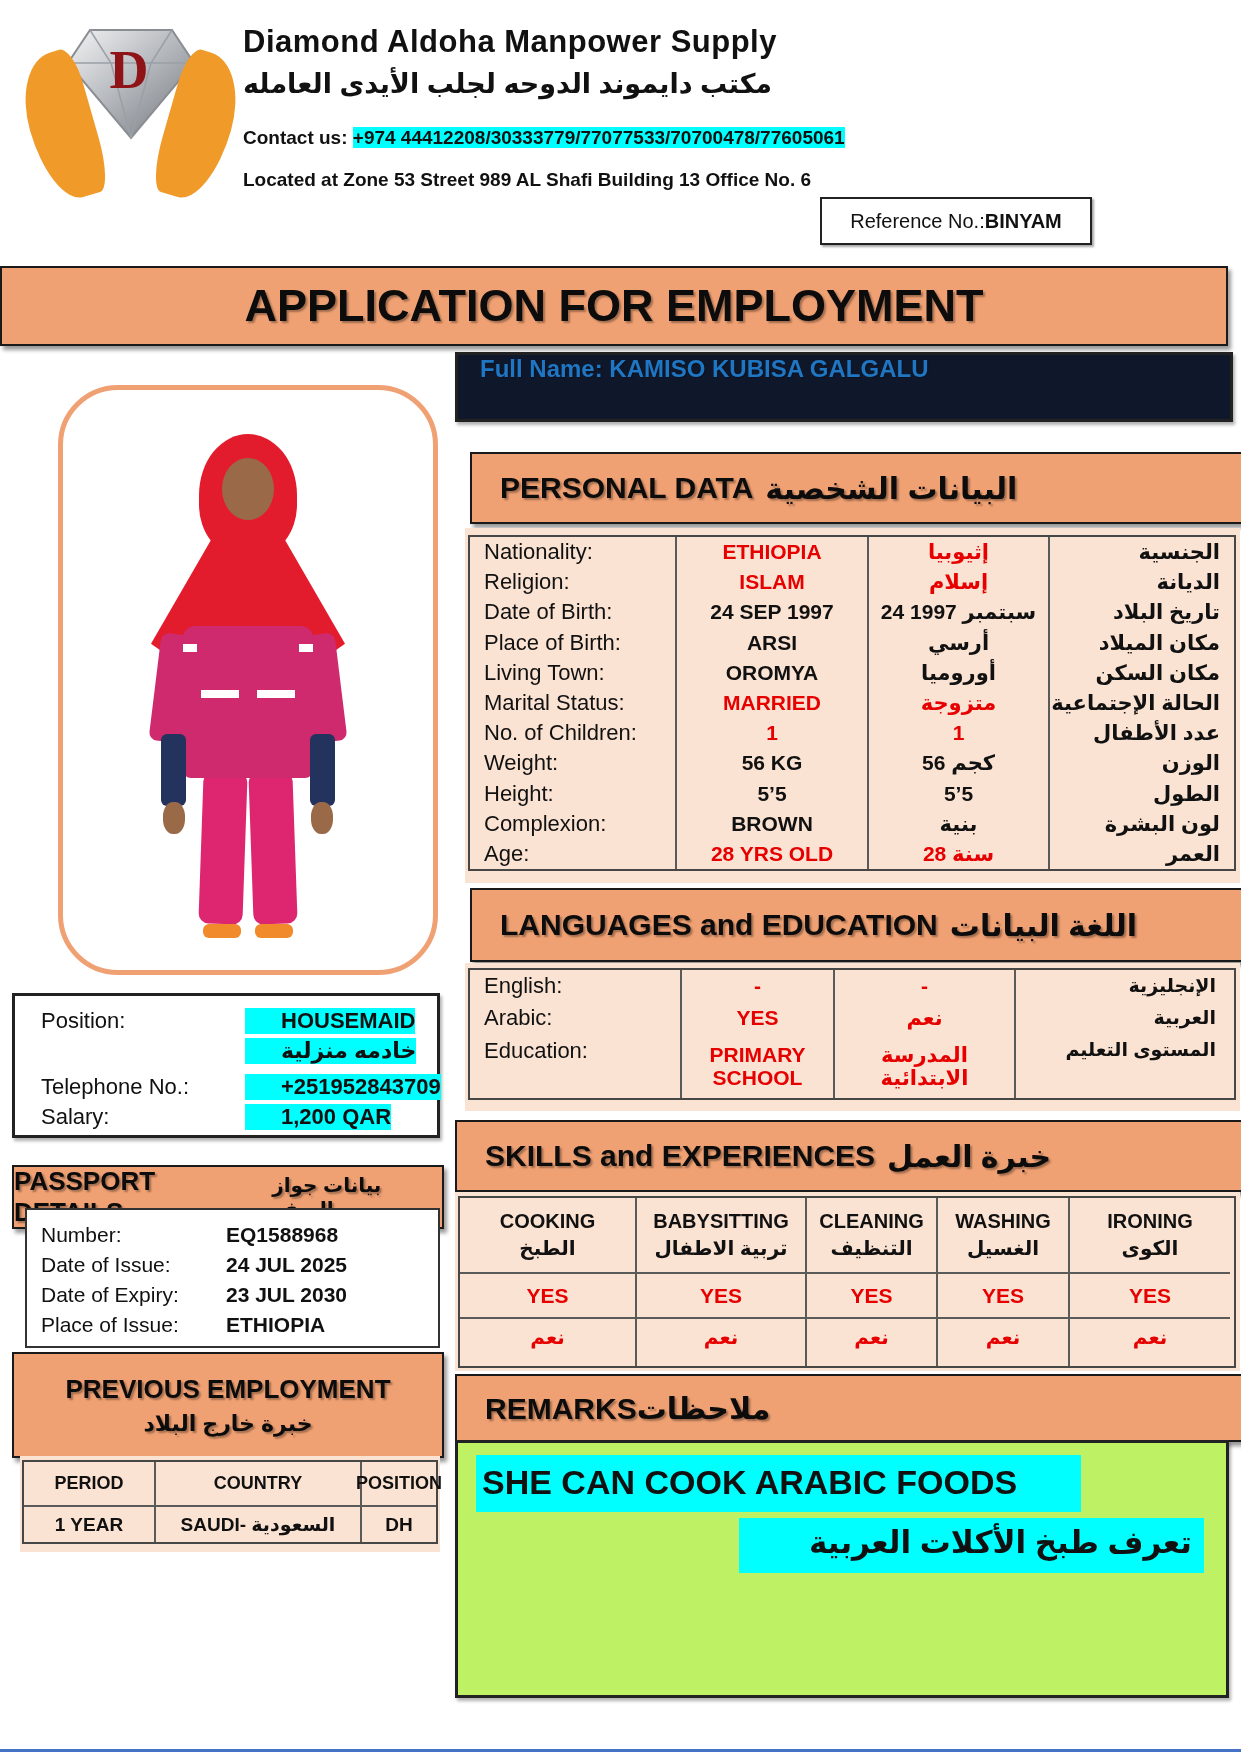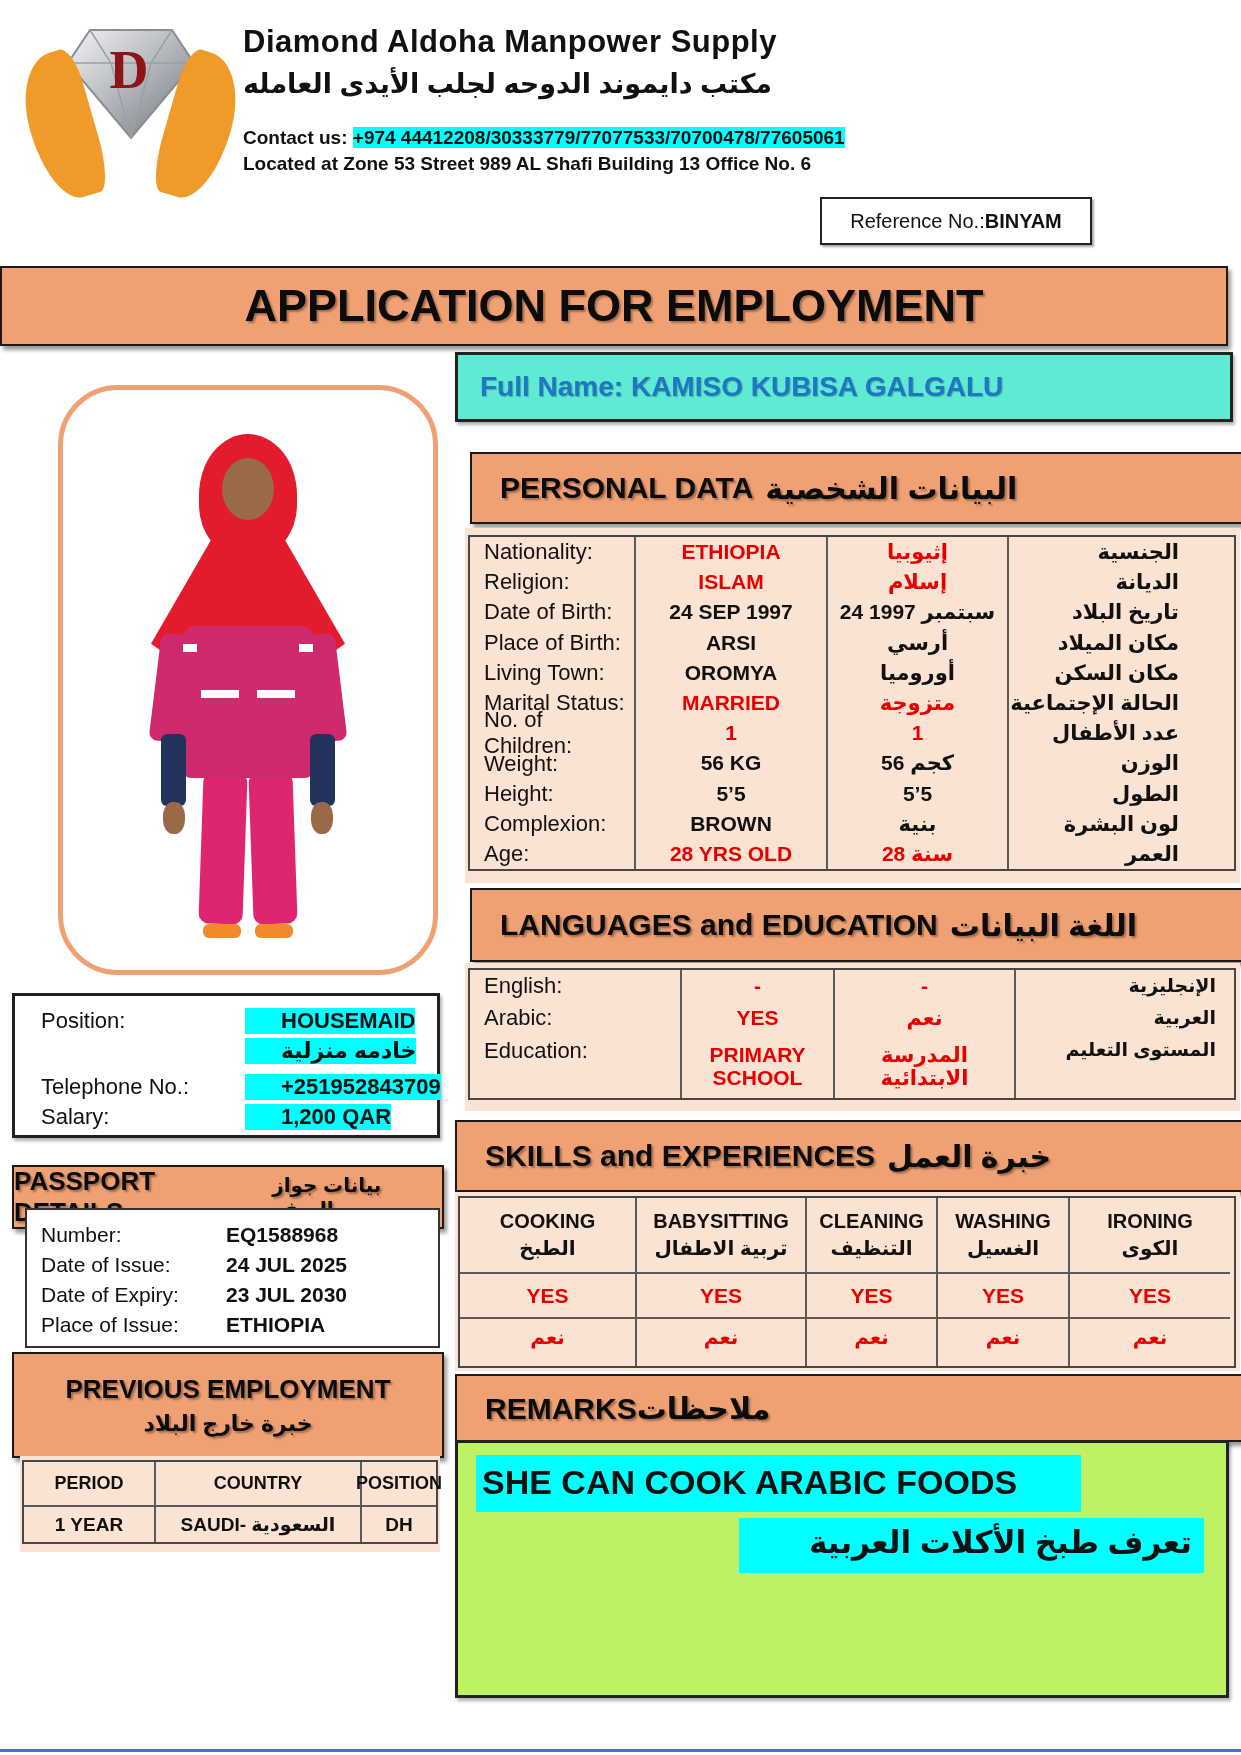--- a/index.html
+++ b/index.html
@@ -11,39 +11,39 @@
   .hand{position:absolute;width:64px;height:148px;background:#f09a2a;bottom:2px;}
   .hand.l{left:2px;border-radius:75% 25% 25% 60% / 55% 30% 42% 62%;transform:rotate(-16deg);}
   .hand.r{right:2px;border-radius:75% 25% 25% 60% / 55% 30% 42% 62%;transform:scaleX(-1) rotate(-16deg);}
   .diamond-svg{position:absolute;left:37px;top:4px;}
 
   .company-block{position:absolute;left:243px;top:24px;width:860px;}
   .company-name{font-size:31px;font-weight:800;letter-spacing:.5px;}
   .company-name-ar{font-size:27px;font-weight:700;margin-top:8px;}
   .contact-line{margin-top:27px;font-size:19px;font-weight:700;}
   .hl{background:#00ffff;}
-  .address-line{font-size:19px;font-weight:700;margin-top:4px;}
+  .address-line{font-size:19px;font-weight:700;margin-top:20px;}
 
   .reference-box{position:absolute;left:820px;top:197px;width:268px;height:44px;
       border:2px solid #222;display:flex;align-items:center;justify-content:center;
       font-size:20px;box-shadow:2px 2px 2px rgba(0,0,0,.35);background:#fff;}
   .reference-box b{font-weight:800;}
 
   
   .bar{position:absolute;background:#f0a173;border:2px solid #1a1a1a;
        box-shadow:3px 4px 4px rgba(0,0,0,.4);display:flex;align-items:center;
        font-weight:800;color:#0c0c0c;text-shadow:2px 2px 2px rgba(0,0,0,.33);}
   .title-bar{left:0;top:266px;width:1224px;height:76px;justify-content:center;font-size:45px;}
   .sec{font-size:30px;padding-left:28px;}
   .sec .ar{margin-left:12px;}
 
   
   .fullname-box{position:absolute;left:455px;top:352px;width:778px;height:70px;border:3px solid #222;
-      background:#5eead4;display:flex;align-items:center;padding-left:22px;box-sizing:border-box;
-      font-size:28px;font-weight:800;color:#1f76c2;text-shadow:1px 1px 1px rgba(0,0,0,.25);
+      background:#0f172a;display:flex;align-items:flex-start;padding-left:22px;box-sizing:border-box;
+      font-size:24px;font-weight:800;color:#1f76c2;text-shadow:1px 1px 1px rgba(0,0,0,.25);
       box-shadow:2px 3px 3px rgba(0,0,0,.3);}
 
   
   .photo-frame{position:absolute;left:58px;top:385px;width:370px;height:580px;border:5px solid #f0a173;
       border-radius:60px;background:#fff;overflow:hidden;}
   .figure{position:absolute;left:50%;top:44px;width:230px;height:525px;transform:translateX(-50%);}
   .fig{position:absolute;}
   .hijab-drape{left:18px;top:42px;width:194px;height:195px;background:#e31c2d;
       clip-path:polygon(50% 0,100% 86%,80% 100%,20% 100%,0 86%);}
   .hijab-top{left:66px;top:0;width:98px;height:122px;background:#e31c2d;border-radius:50% 50% 42% 42%;}
@@ -185,21 +185,21 @@
       <div class="fig sandal r"></div>
     </div>
   </div>
 
   <div class="bar sec" style="left:470px;top:452px;width:765px;height:68px;">
     <span>PERSONAL DATA</span>
     <span class="ar">البيانات الشخصية</span>
   </div>
   <div class="tbg" style="left:465px;top:528px;width:775px;height:355px;"></div>
   <div class="itable pd" style="left:468px;top:535px;width:768px;height:336px;">
-    <div class="col" style="width:164px;">
+    <div class="col" style="width:205px;">
       <div class="c lab">Nationality:</div>
       <div class="c lab">Religion:</div>
       <div class="c lab">Date of Birth:</div>
       <div class="c lab">Place of Birth:</div>
       <div class="c lab">Living Town:</div>
       <div class="c lab">Marital Status:</div>
       <div class="c lab">No. of Children:</div>
       <div class="c lab">Weight:</div>
       <div class="c lab">Height:</div>
       <div class="c lab">Complexion:</div>

